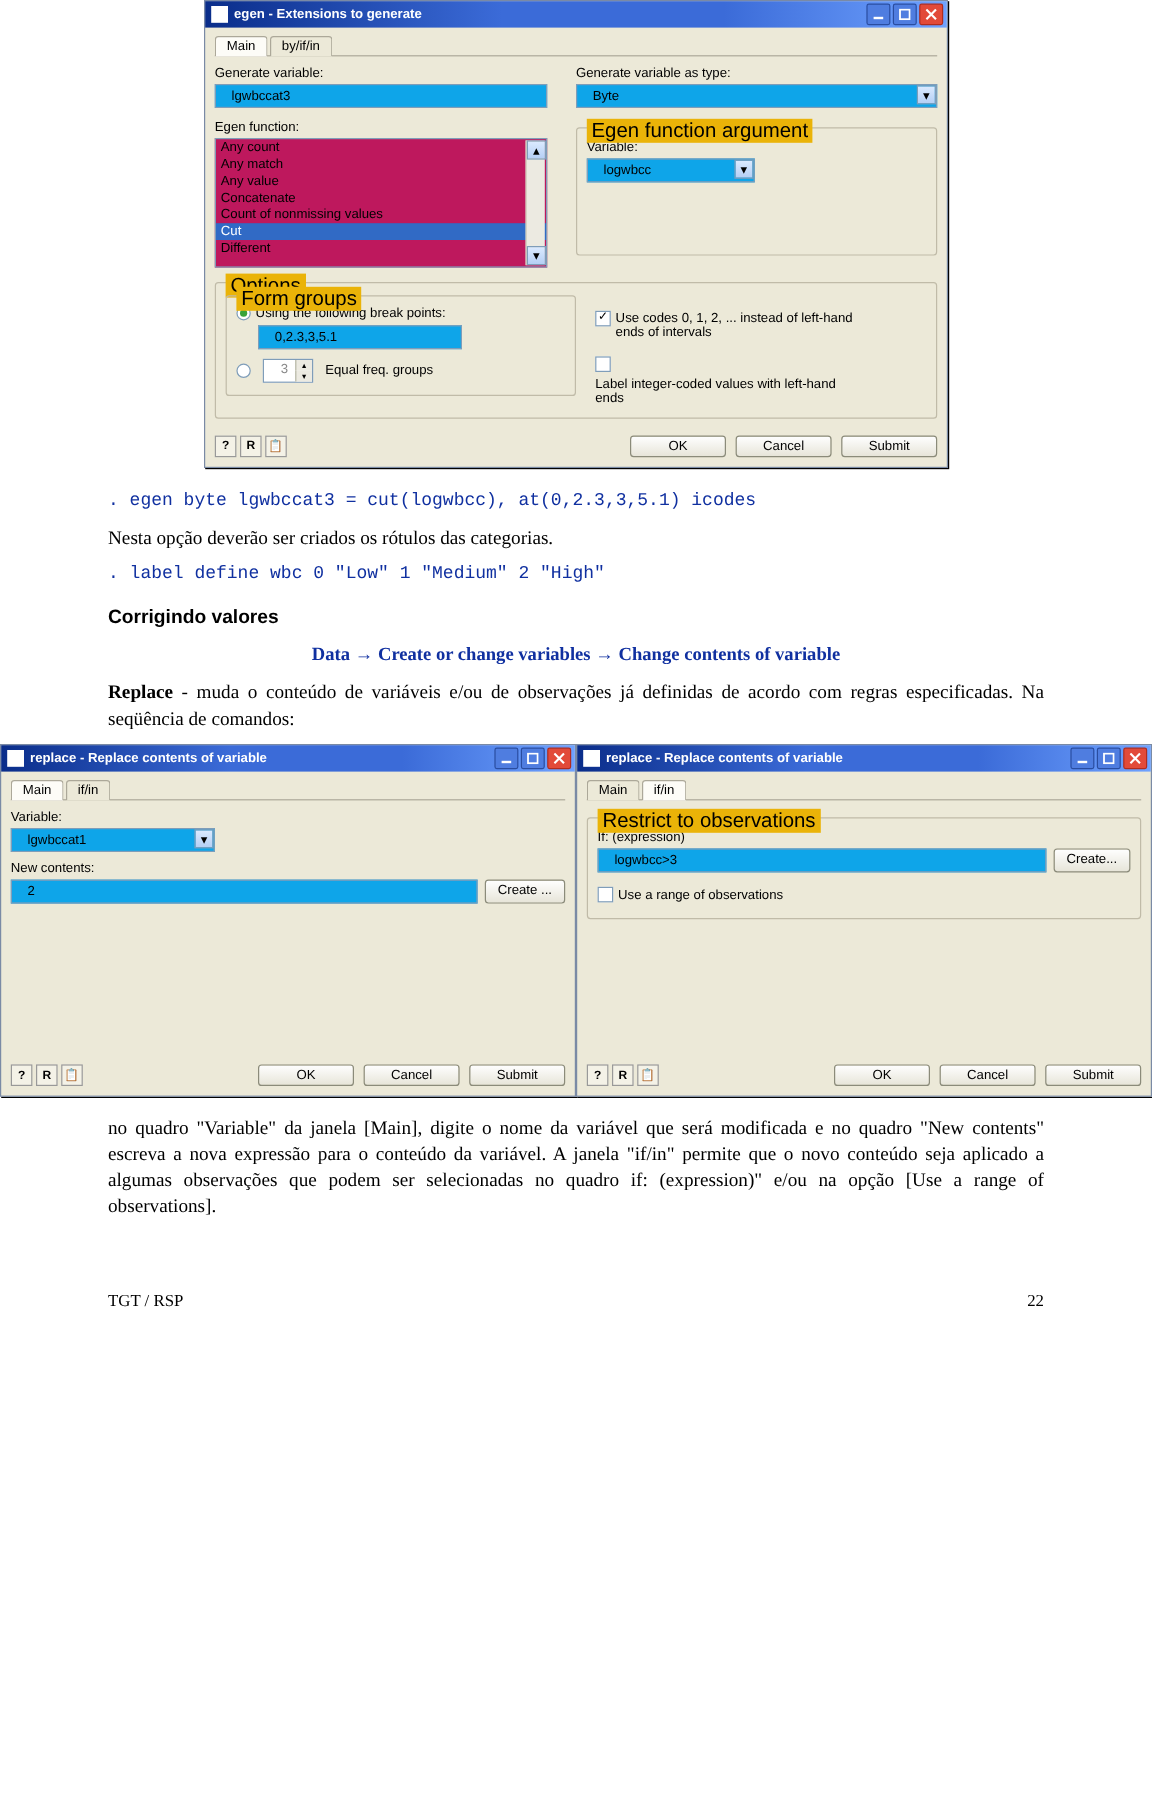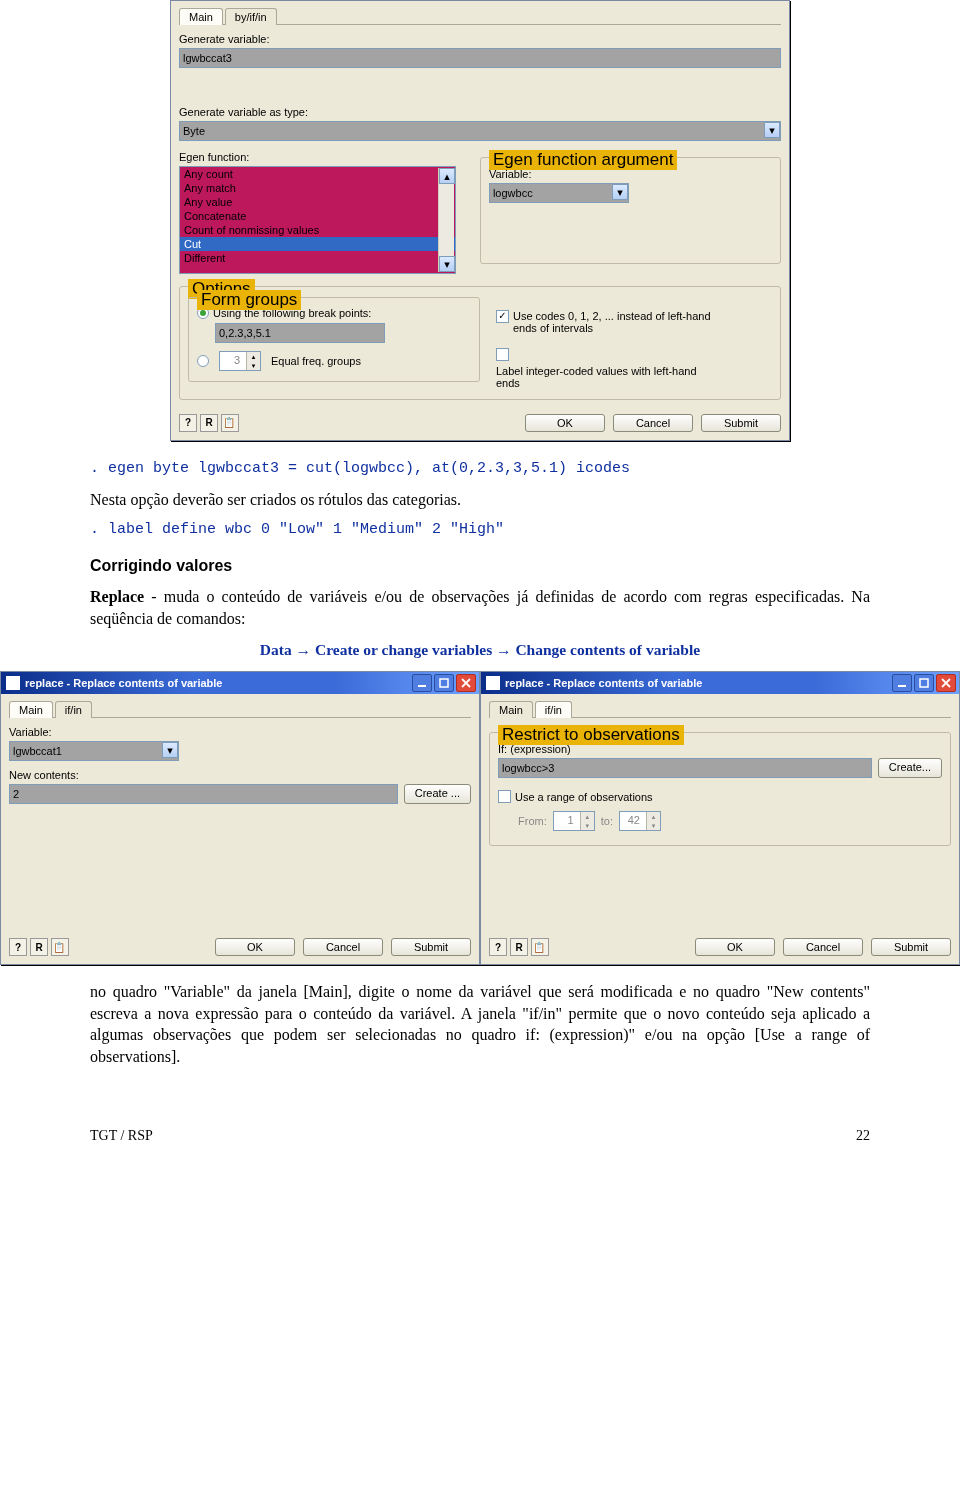--- a/index.html
+++ b/index.html
@@ -79,23 +79,23 @@
     position: absolute;
     top: -8px; left: 8px;
     background: #eab308;
     padding: 0 4px;
     font-size: 17px;
   }
   .lbl { display: block; margin: 2px 0 3px 0; }
   .xpinp {
     font-family: Tahoma, Arial, sans-serif;
     font-size: 11px;
-    background: #a3a3a3;
+    background: #0ea5e9;
     border: 1px solid #7f9db9;
-    padding: 2px 3px;
+    padding: 2px 13px;
     height: 20px;
   }
   .xpsel { position: relative; display: inline-block; border-radius: 10px; }
   .xpsel .sel-arrow {
     position: absolute; right: 1px; top: 1px;
     width: 16px; height: 16px;
     background: linear-gradient(#dbeaff,#b5cff5);
     border: 1px solid #7f9db9;
     display: flex; align-items: center; justify-content: center;
   }
@@ -176,27 +176,50 @@
     display:flex;justify-content:space-between;
     font-family:"Times New Roman";font-size:14px;
     margin-top:60px;
     text-align:center;
   }
 </style>
 </head>
 <body>
 
 <div class="win" style="width:620px;margin:0 auto 18px auto;">
+  <div class="titlebar">
+    <div class="t-left">
+      <span class="t-icon"></span>
+      <span>egen - Extensions to generate</span>
+    </div>
+    <div class="tb-buttons">
+      <div class="tb-btn">
+          <svg viewBox="0 0 10 10">
+            <rect x="1" y="7" width="8" height="2" fill="#fff"></rect>
+          </svg>
+        </div>
+      <div class="tb-btn">
+          <svg viewBox="0 0 10 10">
+            <rect x="1" y="1" width="8" height="8" fill="none" stroke="#fff" stroke-width="1.5"></rect>
+          </svg>
+        </div>
+      <div class="tb-btn tb-close">
+          <svg viewBox="0 0 10 10">
+            <path d="M1 1 L9 9 M9 1 L1 9" stroke="#fff" stroke-width="1.8"></path>
+          </svg>
+        </div>
+    </div>
+  </div>
   <div class="win-body">
     <div class="tabstrip">
       <div class="tab active">Main</div>
       <div class="tab">by/if/in</div>
     </div>
 
-    <div style="display:flex; gap:36px;flex-direction:column;">
+    <div style="display:flex; gap:24px;">
       <div style="flex:0 0 46%;">
         <span class="lbl">Generate variable:</span>
         <input class="xpinp" style="width: 100%;" value="lgwbccat3">
       </div>
       <div style="flex:1;">
         <span class="lbl">Generate variable as type:</span>
         <div class="xpsel" style="width:100%;">
           <input class="xpinp" style="width: 100%;" readonly="" value="Byte">
           <div class="sel-arrow">▾</div>
         </div>
@@ -292,25 +315,25 @@
       </div>
     </div>
   </div>
 </div>
 
 <div class="prose">
   <p class="mono">. egen byte lgwbccat3 = cut(logwbcc), at(0,2.3,3,5.1) icodes</p>
   <p>Nesta opção deverão ser criados os rótulos das categorias.</p>
   <p class="mono">. label define wbc 0 "Low" 1 "Medium" 2 "High"</p>
   <h4>Corrigindo valores</h4>
+  <p style="text-align:center;">
+    <span class="blue-seq">Data → Create or change variables → Change contents of variable</span>
+  </p>
   <p>
     <b>Replace</b><span> - muda o conteúdo de variáveis e/ou de observações já definidas de acordo com regras especificadas. Na seqüência de comandos:</span>
-  </p>
-  <p style="text-align:center;">
-    <span class="blue-seq">Data → Create or change variables → Change contents of variable</span>
   </p>
 </div>
 
 <div class="twodlg">
 
   <div class="win">
     <div class="titlebar">
       <div class="t-left">
         <span class="t-icon"></span>
         <span>replace - Replace contents of variable</span>
@@ -401,38 +424,20 @@
         <div class="group-title">Restrict to observations</div>
         <span class="lbl">If: (expression)</span>
         <div style="display:flex;gap:6px;">
           <input class="xpinp" style="flex: 1 1 0%;" value="logwbcc&gt;3">
           <div class="xpbtn small">Create...</div>
         </div>
         <div class="chk" style="margin-top:12px;">
           <span class="chkbox"></span>
           <span>Use a range of observations</span>
         </div>
-        <div style="display:flex;align-items:center;gap:6px;margin:6px 0 4px 20px;color:#888;">
-          <span>From:</span>
-          <div class="spin">
-            <span class="spin-val">1</span>
-            <div class="spin-btns">
-                <div>▴</div>
-                <div>▾</div>
-              </div>
-          </div>
-          <span>to:</span>
-          <div class="spin">
-            <span class="spin-val">42</span>
-            <div class="spin-btns">
-                <div>▴</div>
-                <div>▾</div>
-              </div>
-          </div>
-        </div>
       </div>
       <div style="flex:1;"></div>
       <div class="footer">
         <div class="footer-left">
           <div class="ficon">
               <b>?</b>
             </div>
           <div class="ficon">
               <b>R</b>
             </div>

